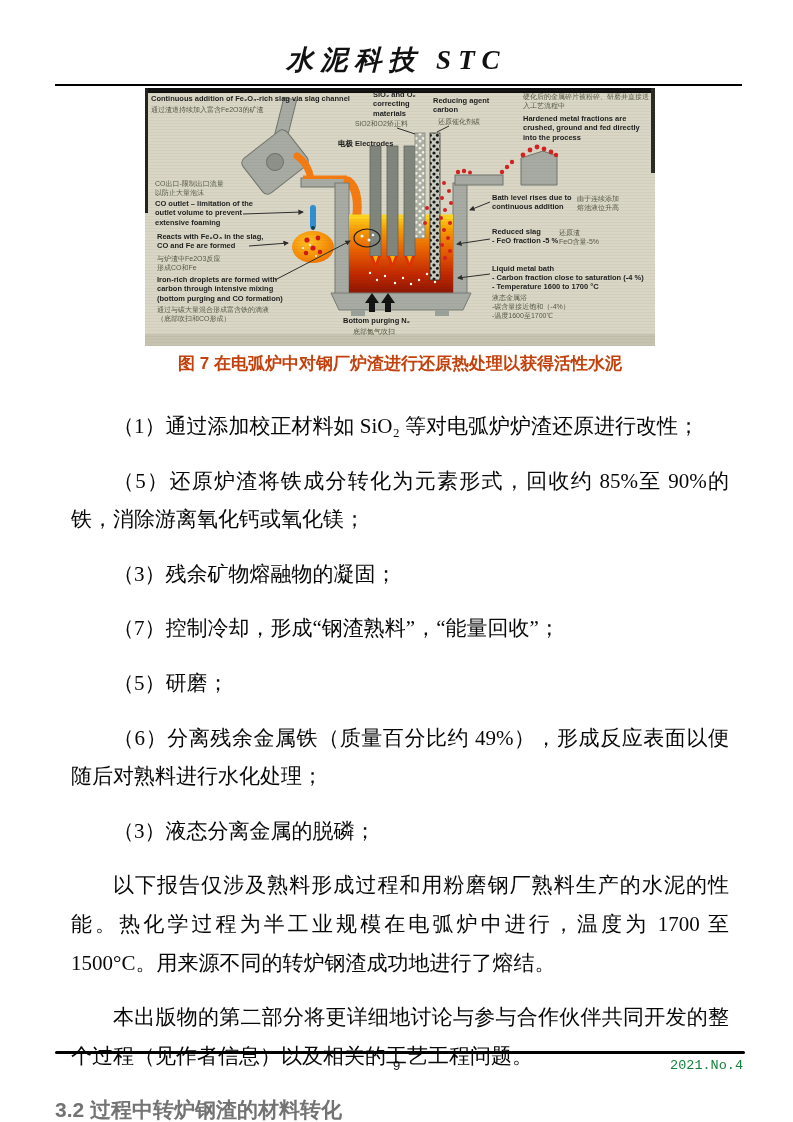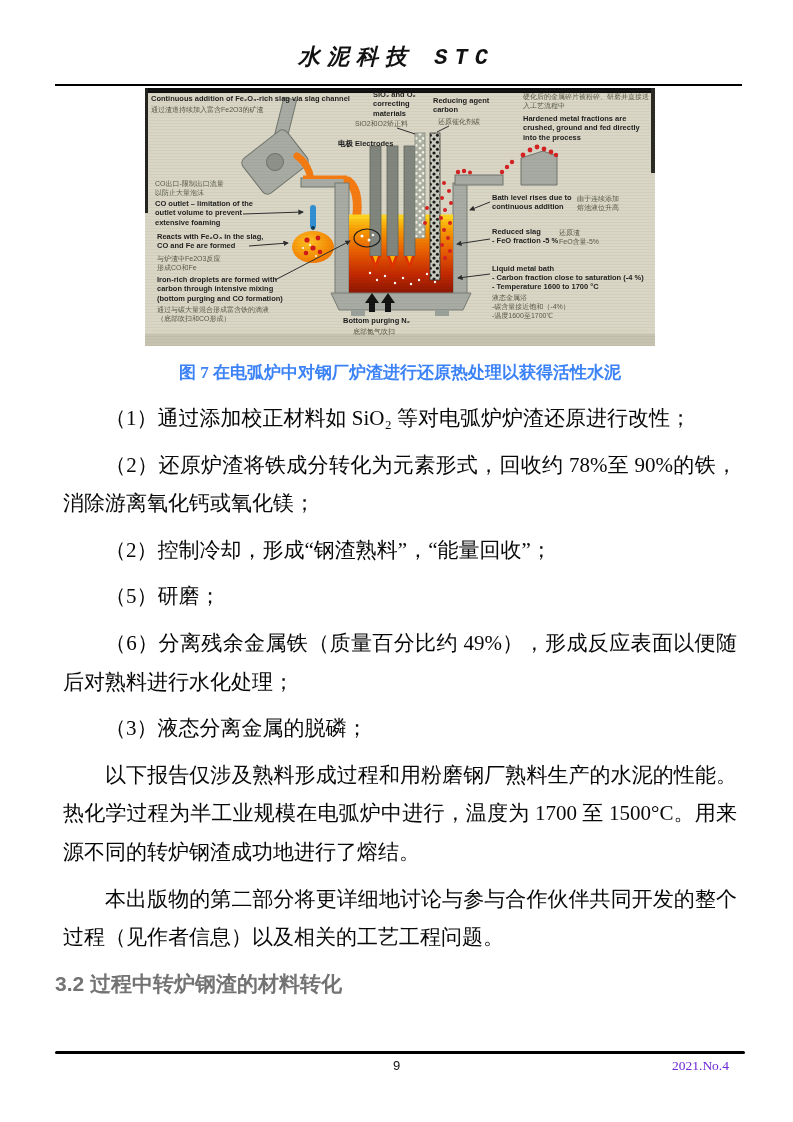--- a/index.html
+++ b/index.html
@@ -1,45 +1,45 @@
 <!DOCTYPE html>
 <html><head>
 <meta charset="utf-8">
 <style>
   html,body{margin:0;padding:0;background:#e8e8e8;}
   .page{position:relative;width:793px;height:1122px;background:#ffffff;margin:0 auto;overflow:hidden;
         font-family:"Liberation Serif",serif;}
   
   .hdr{position:absolute;top:42px;left:0;width:793px;text-align:center;
-       font-family:Liberation Mono, monospace;font-style:italic;font-weight:bold;
-       font-size:22px;letter-spacing:7px;color:#111;}
+       font-family:Liberation Serif, serif;font-style:italic;font-weight:bold;
+       font-size:27px;letter-spacing:7px;color:#111;}
   .hdr-rule{position:absolute;top:84px;left:55px;width:687px;height:2px;background:#000;}
   
   .fig{position:absolute;left:145px;top:88px;width:510px;}
   .photo{position:relative;width:510px;height:258px;background:#d9d6c6;overflow:hidden;}
   .photo::after{content:"";position:absolute;inset:0;pointer-events:none;
        background:repeating-linear-gradient(0deg,rgba(110,105,85,.07) 0 1px,rgba(255,255,255,0) 1px 3px);}
   .photo svg{position:absolute;inset:0;}
   .flbl{position:absolute;font-family:"Liberation Sans",sans-serif;}
   .fen{font-weight:bold;font-size:7.5px;line-height:1.25;color:#1c1c1c;}
   .fcn{font-size:7px;line-height:1.3;color:#565844;}
-  .figcap{margin-top:15px;text-align:center;font-family:Liberation Serif, serif;
-          font-weight:bold;font-size:17px;line-height:23px;color:#3b82f6;}
+  .figcap{margin-top:6px;text-align:center;font-family:Liberation Sans, sans-serif;
+          font-weight:bold;font-size:17px;line-height:23px;color:#c2410c;}
   
   .bodytxt{position:absolute;left:55px;top:391px;width:690px;font-size:21px;line-height:38.6px;
            text-align:justify;color:#080808;}
-  .bodytxt p{margin:8px;text-indent:2em;}
+  .bodytxt p{margin:16px;text-indent:2em;}
   .bodytxt h3{margin:0;text-indent:0;font-size:21px;line-height:38.6px;
               font-family:"Liberation Sans",sans-serif;font-weight:bold;color:#737373;}
   
   .ft-rule{position:absolute;left:55px;top:1051px;width:690px;height:3px;background:#000;border-radius:2px;}
   .ft-page{position:absolute;left:0;top:1058px;width:793px;text-align:center;
            font-family:"Liberation Sans",sans-serif;font-size:13px;color:#111;}
-  .ft-issue{position:absolute;right:64px;top:1058px;font-family:Liberation Serif, serif;
-            font-size:13.5px;color:#6d28d9;}
+  .ft-issue{position:absolute;right:50px;top:1058px;font-family:Liberation Mono, monospace;
+            font-size:13.5px;color:#15803d;}
 </style>
 </head>
 <body>
 
 <div class="page">
 
   <div class="hdr">水泥科技 STC</div>
   <div class="hdr-rule"></div>
 
   <figure class="fig" style="margin:0">
@@ -252,22 +252,23 @@
       <div class="flbl fcn" style="left:208px;top:239px">底部氮气吹扫</div>
     </div>
 
     <figcaption class="figcap">
       <div>图 7 在电弧炉中对钢厂炉渣进行还原热处理以获得活性水泥</div>
     </figcaption>
   </figure>
 
   <main class="bodytxt">
     <p>（1）通过添加校正材料如 SiO₂ 等对电弧炉炉渣还原进行改性；</p>
-    <p>（2）还原炉渣将铁成分转化为元素形式，回收约 78%至 90%的铁，消除游离氧化钙或氧化镁；</p>
-    <p>（2）控制冷却，形成“钢渣熟料”，“能量回收”；</p>
+    <p>（5）还原炉渣将铁成分转化为元素形式，回收约 85%至 90%的铁，消除游离氧化钙或氧化镁；</p>
+    <p>（3）残余矿物熔融物的凝固；</p>
+    <p>（7）控制冷却，形成“钢渣熟料”，“能量回收”；</p>
     <p>（5）研磨；</p>
     <p>（6）分离残余金属铁（质量百分比约 49%），形成反应表面以便随后对熟料进行水化处理；</p>
     <p>（3）液态分离金属的脱磷；</p>
     <p>以下报告仅涉及熟料形成过程和用粉磨钢厂熟料生产的水泥的性能。热化学过程为半工业规模在电弧炉中进行，温度为 1700 至 1500°C。用来源不同的转炉钢渣成功地进行了熔结。</p>
     <p>本出版物的第二部分将更详细地讨论与参与合作伙伴共同开发的整个过程（见作者信息）以及相关的工艺工程问题。</p>
     <h3>3.2 过程中转炉钢渣的材料转化</h3>
   </main>
 
   <div class="ft-rule"></div>
   <div class="ft-page">9</div>

